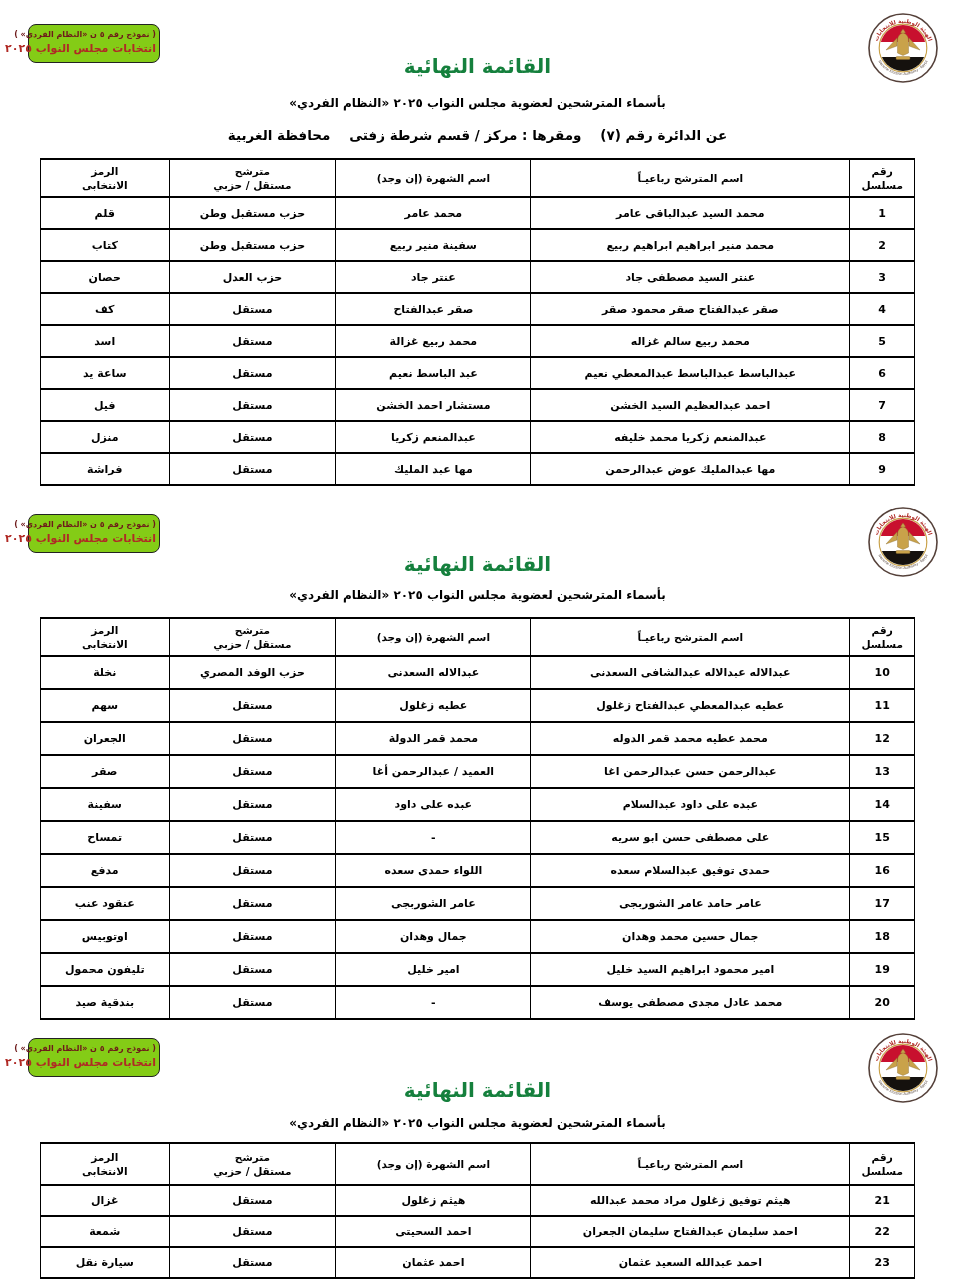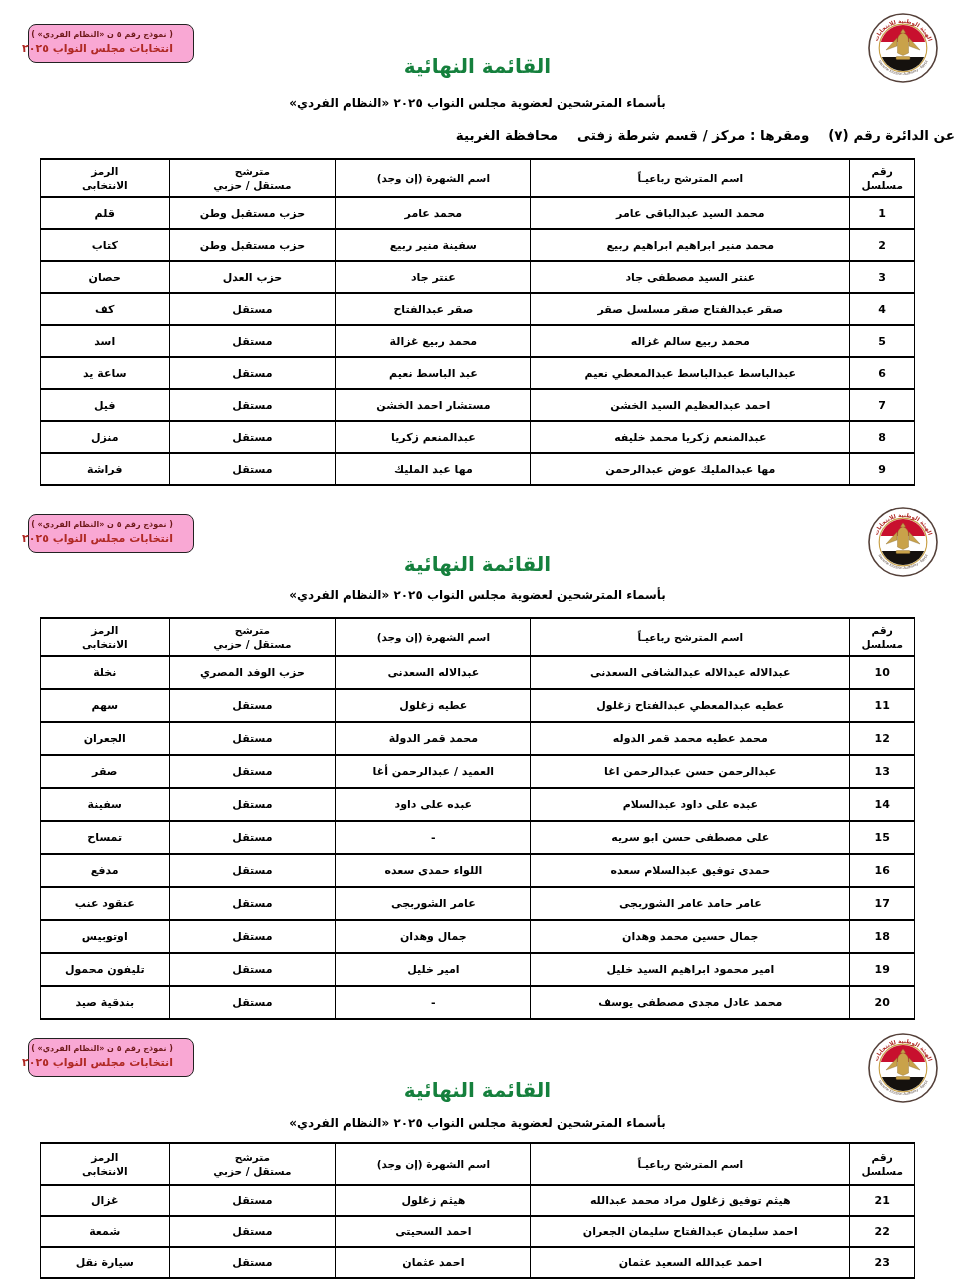--- a/index.html
+++ b/index.html
@@ -10,38 +10,38 @@
     color:#000;
   }
   .section{position:absolute;left:0;right:0;}
   #sec1{top:0;height:490px;}
   #sec2{top:490px;height:530px;}
   #sec3{top:1020px;height:260px;}
 
   .form-box{
     position:absolute;left:28px;width:124px;top:24px;
     border:1.5px solid #222;border-radius:8px;
-    padding:4px 20px;text-align:center;line-height:1.5;
-    background:#f9a8d4;
+    padding:4px 3px;text-align:center;line-height:1.5;
+    background:#84cc16;
   }
   .form-box .l1{font-size:8px;font-weight:bold;color:#6e1a1a;white-space:nowrap;}
   .form-box .l2{font-size:11px;font-weight:bold;color:#b02a25;white-space:nowrap;}
 
   .logo{position:absolute;right:16px;top:12px;width:72px;height:72px;}
 
   .title{
     position:absolute;left:0;right:0;text-align:center;
     font-size:20px;font-weight:bold;color:#15803d;
   }
   .subtitle{
     position:absolute;left:0;right:0;text-align:center;
     font-size:12px;font-weight:bold;color:#000;
   }
   .district{
-    position:absolute;left:0;right:0;text-align:right;
+    position:absolute;left:0;right:0;text-align:center;
     font-size:13.5px;font-weight:bold;color:#000;white-space:pre;
   }
 
   #sec1 .title{top:54px;} #sec1 .subtitle{top:96px;} #sec1 .district{top:127px;}
   #sec2 .form-box{top:24px;} #sec2 .logo{top:16px;} #sec2 .title{top:62px;} #sec2 .subtitle{top:98px;}
   #sec3 .form-box{top:18px;} #sec3 .logo{top:12px;} #sec3 .title{top:58px;} #sec3 .subtitle{top:96px;}
 
   table{
     position:absolute;left:40px;right:40px;width:875px;
     border-collapse:collapse;table-layout:fixed;
@@ -145,21 +145,21 @@
           </tr>
           <tr>
             <td>3</td>
             <td>عنتر السيد مصطفى جاد</td>
             <td>عنتر جاد</td>
             <td>حزب العدل</td>
             <td>حصان</td>
           </tr>
           <tr>
             <td>4</td>
-            <td>صقر عبدالفتاح صقر مسلسل صقر</td>
+            <td>صقر عبدالفتاح صقر محمود صقر</td>
             <td>صقر عبدالفتاح</td>
             <td>مستقل</td>
             <td>كف</td>
           </tr>
           <tr>
             <td>5</td>
             <td>محمد ربيع سالم غزاله</td>
             <td>محمد ربيع غزالة</td>
             <td>مستقل</td>
             <td>اسد</td>

